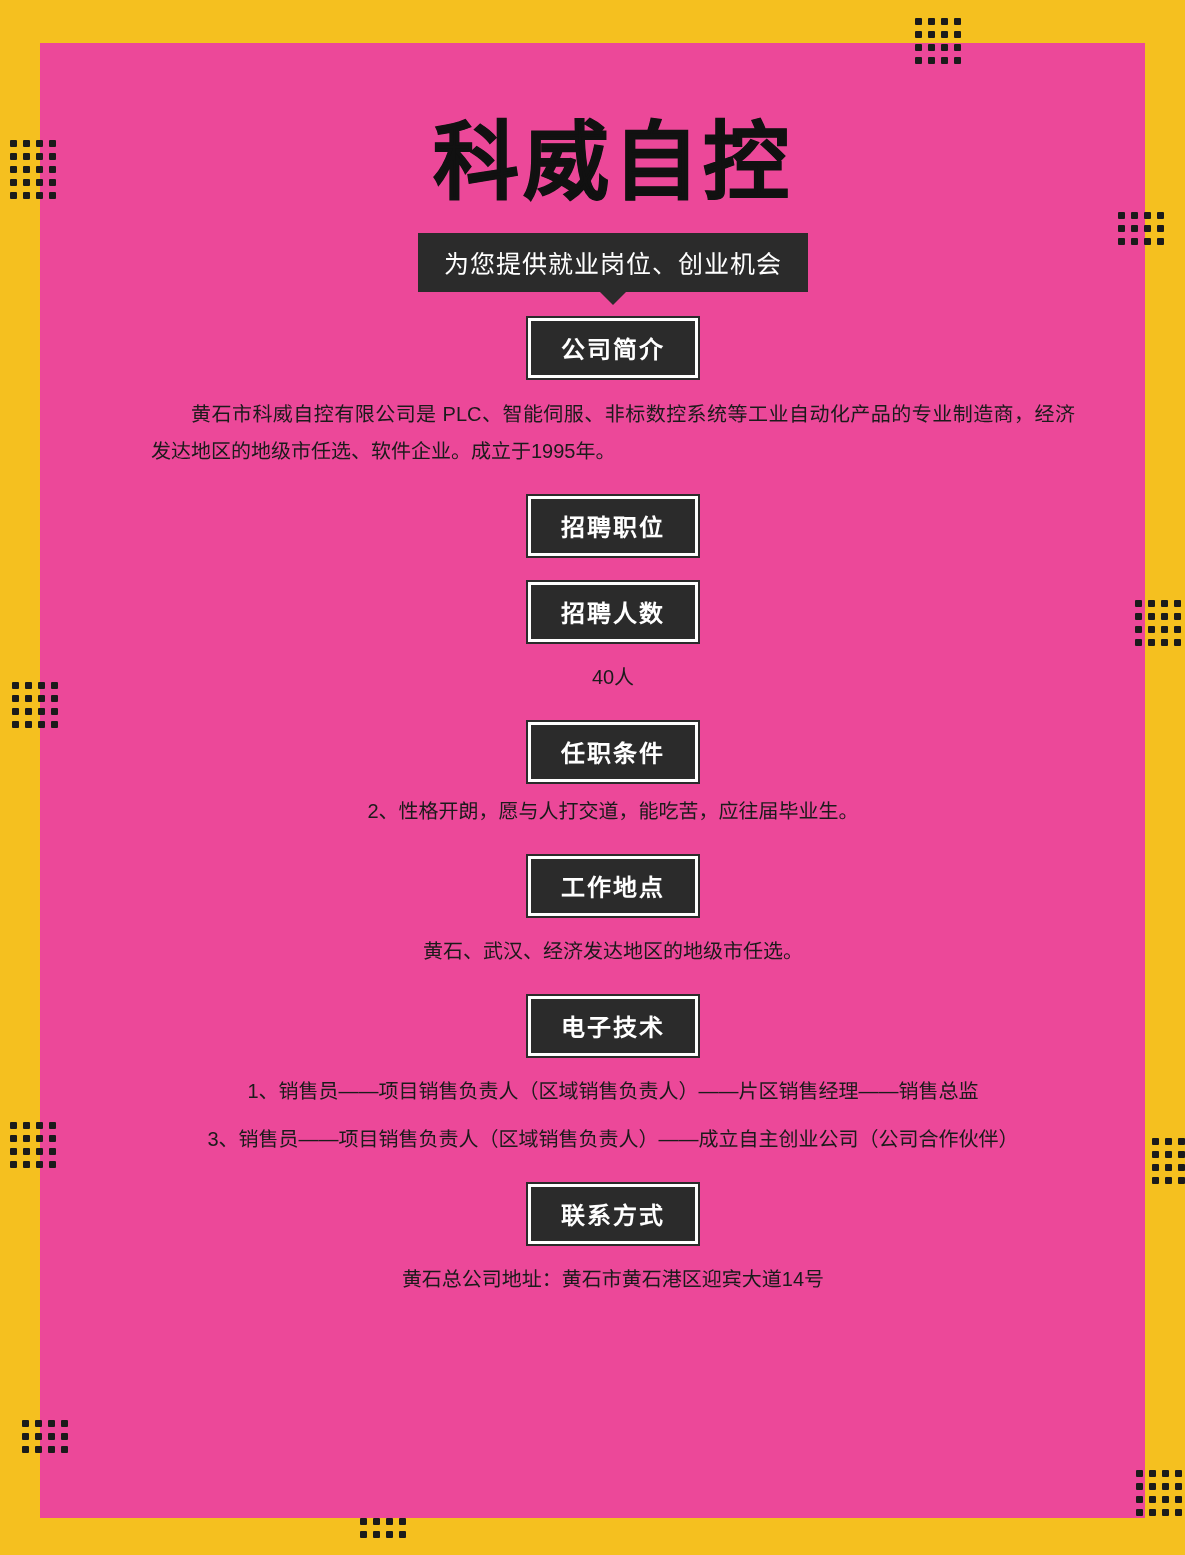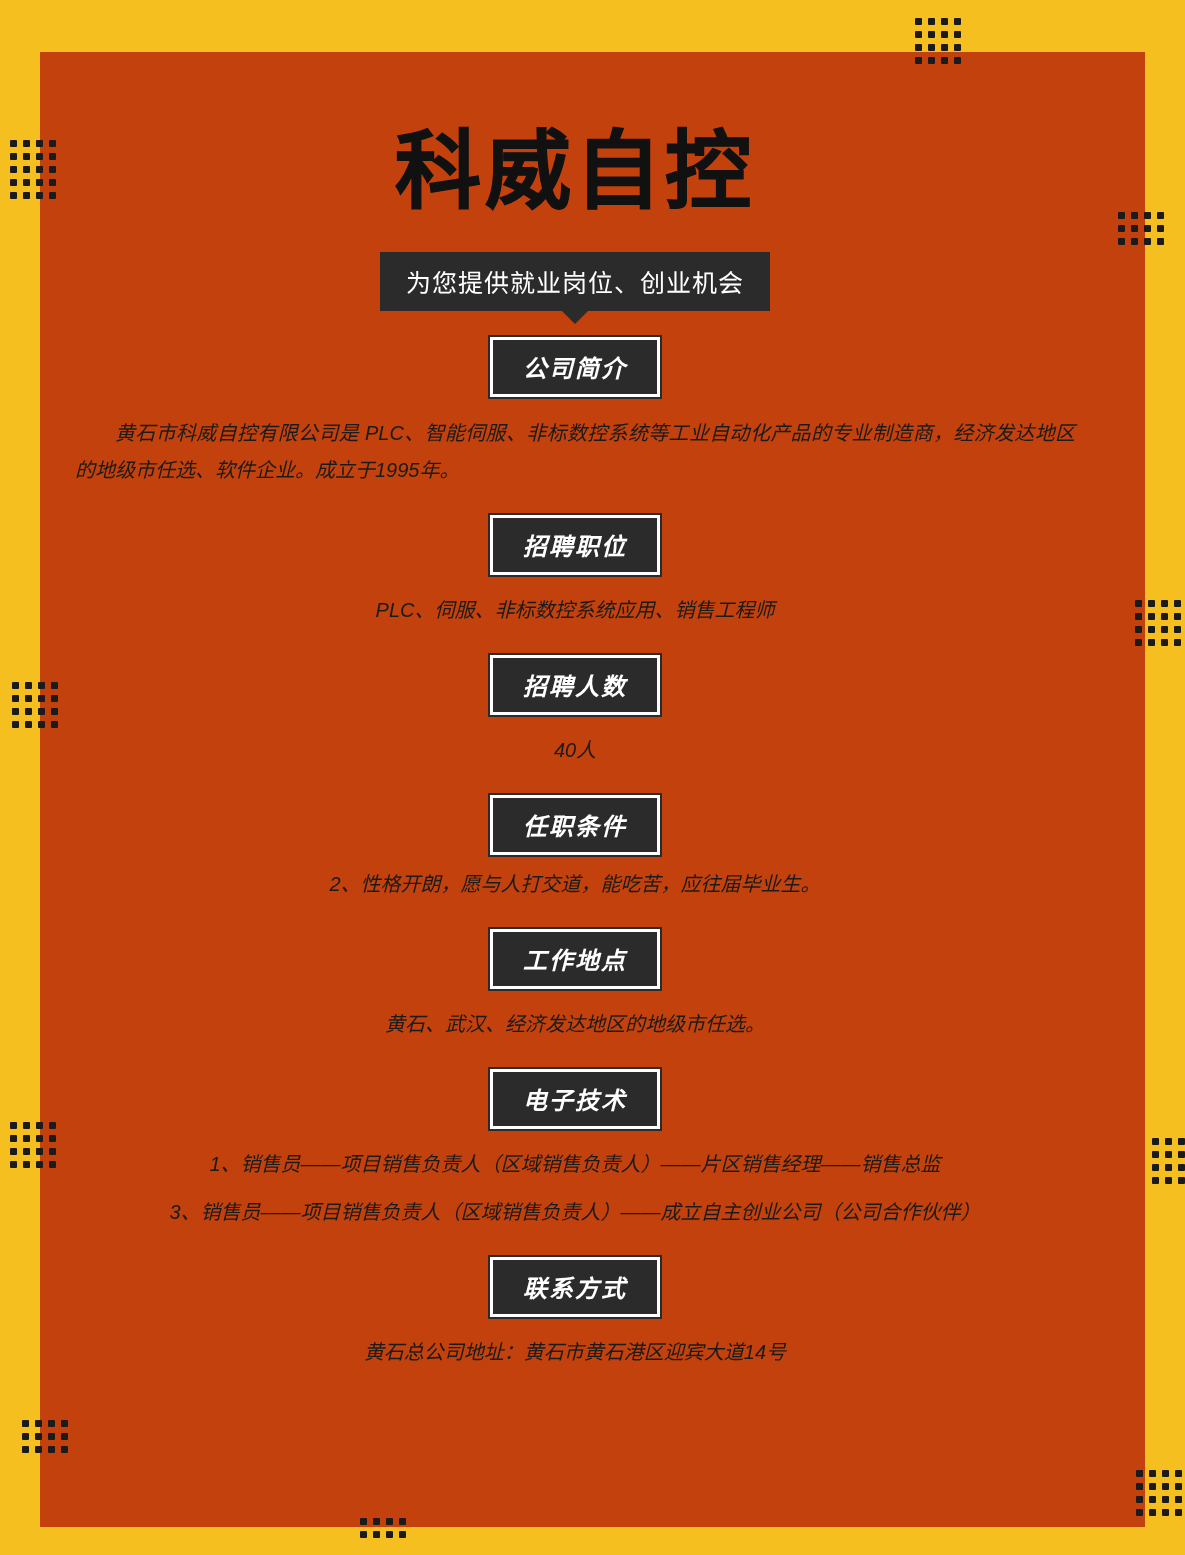--- a/index.html
+++ b/index.html
@@ -29,27 +29,27 @@
     width: 7px;
     height: 7px;
     background: #1b1b1b;
     border-radius: 1px;
   }
 
   
   .page {
     position: absolute;
     left: 40px;
-    top: 52px;
+    top: 43px;
     width: 1105px;
     height: 1475px;
-    background: #c2410c;
+    background: #ec4899;
     z-index: 2;
     box-sizing: border-box;
-    padding: 40px 70px 30px 35px;
+    padding: 40px 70px 30px 111px;
   }
 
   
   .logo-wrap {
     text-align: center;
     margin-top: 36px;
   }
   .logo {
     font-family: "DejaVu Sans", sans-serif;
     font-size: 86px;
@@ -57,21 +57,21 @@
     letter-spacing: 4px;
     line-height: 1;
     color: #111;
     display: inline-block;
     -webkit-text-stroke: 1px #111;
   }
 
   
   .tagline-wrap {
     text-align: center;
-    margin-top: 38px;
+    margin-top: 28px;
     position: relative;
   }
   .tagline {
     display: inline-block;
     background: #2b2b2b;
     color: #fff;
     font-size: 25px;
     letter-spacing: 1px;
     padding: 11px 26px 12px 26px;
     position: relative;
@@ -119,21 +119,21 @@
   }
   .center-line {
     font-size: 20px;
     line-height: 1.9;
     color: #1b1b1b;
     text-align: center;
     margin: 16px 0 0 0;
   }
   .center-line.tight { margin-top: 10px; text-align: center; }
 
-  .block { margin-bottom: 2px; font-style: italic; }
+  .block { margin-bottom: 2px; }
 </style>
 </head>
 <body>
 
 <div class="dots" style="left:915px; top:18px; grid-template-columns:repeat(4,7px); grid-template-rows:repeat(4,7px);">
   <i></i>
     <i></i>
     <i></i>
     <i></i>
     <i></i>
@@ -310,21 +310,20 @@
     <div class="chip-wrap">
       <span class="chip">公司简介</span>
     </div>
     <p class="para">黄石市科威自控有限公司是 PLC、智能伺服、非标数控系统等工业自动化产品的专业制造商，经济发达地区的地级市任选、软件企业。成立于1995年。</p>
   </div>
 
   <div class="block">
     <div class="chip-wrap">
       <span class="chip">招聘职位</span>
     </div>
-    <p class="center-line">PLC、伺服、非标数控系统应用、销售工程师</p>
   </div>
 
   <div class="block">
     <div class="chip-wrap">
       <span class="chip">招聘人数</span>
     </div>
     <p class="center-line">40人</p>
   </div>
 
   <div class="block">

